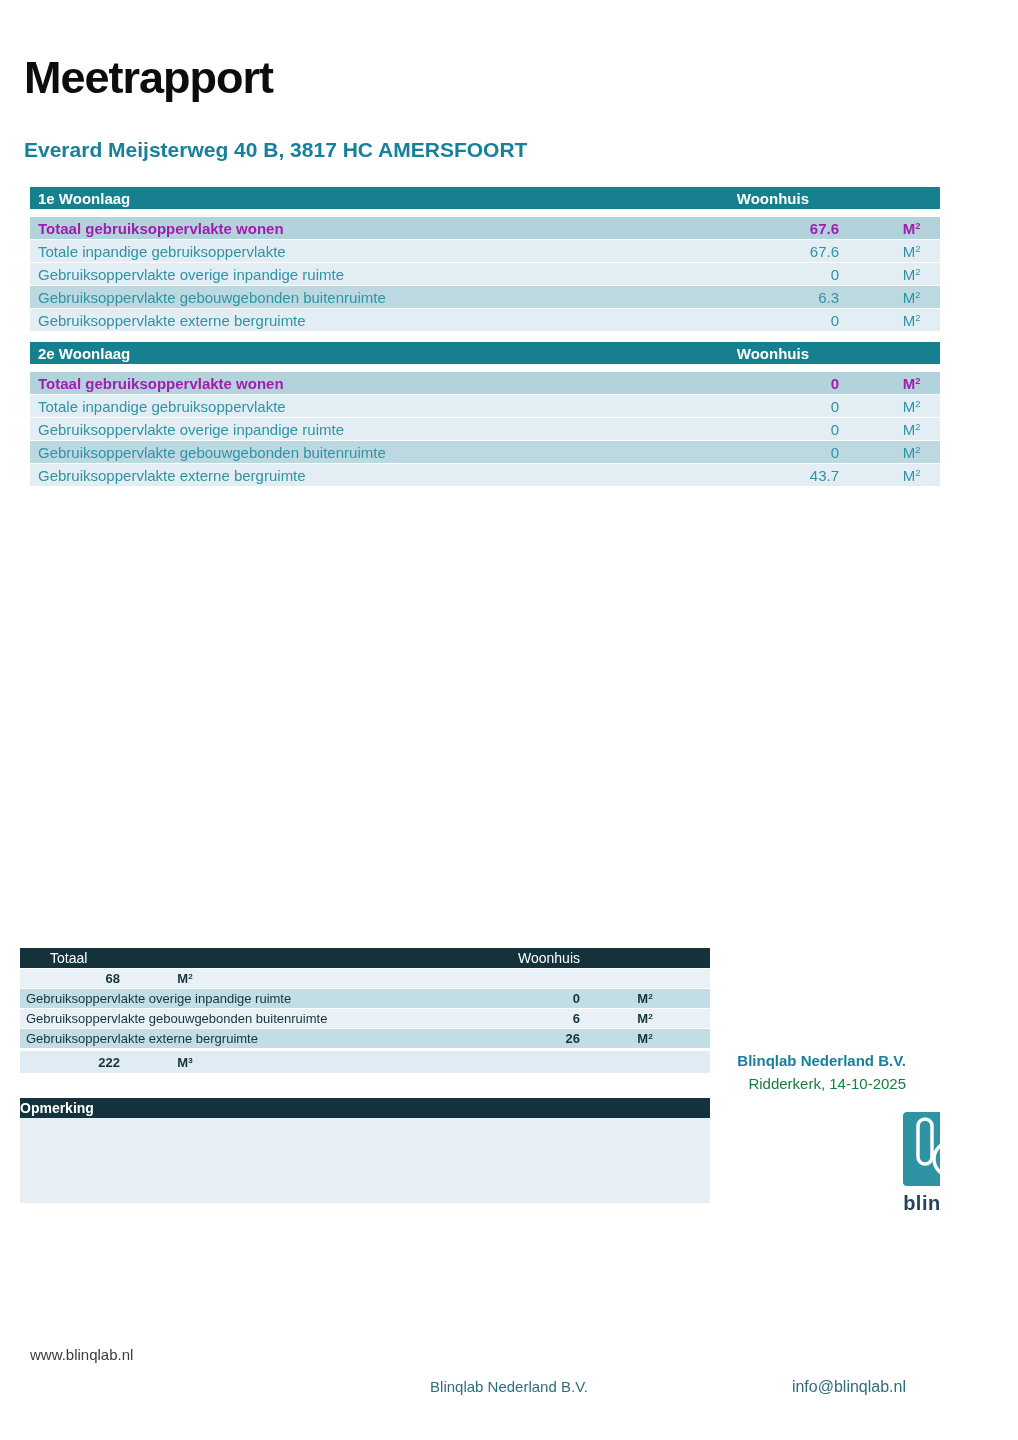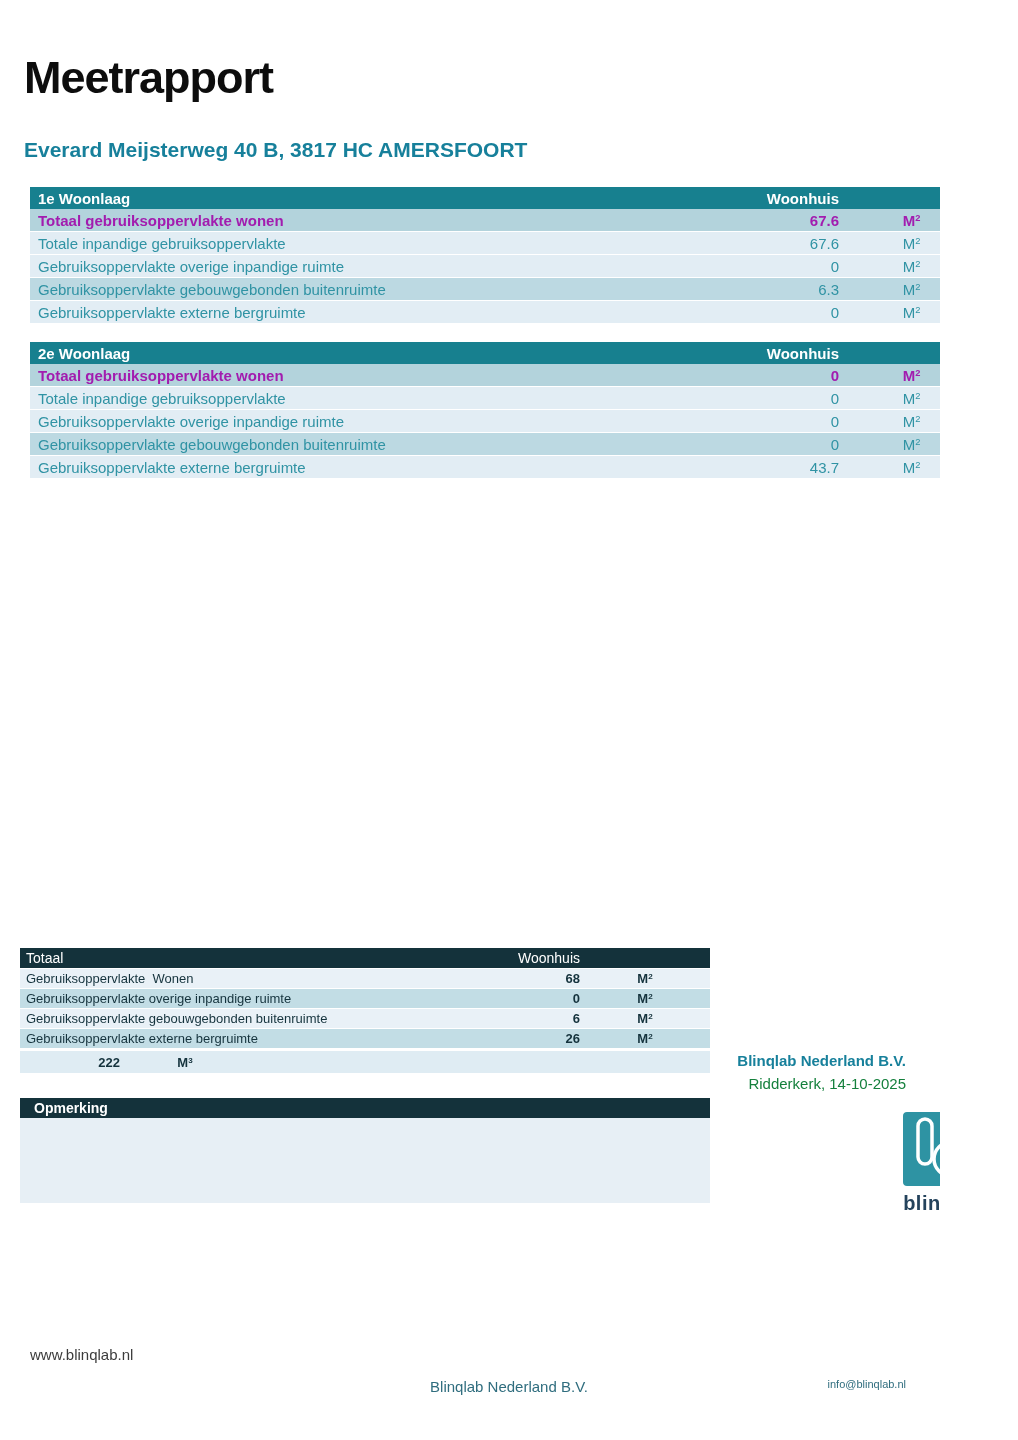--- a/index.html
+++ b/index.html
@@ -8,56 +8,56 @@
   .page { position:relative; width:940px; height:1440px; background:#fff; overflow:hidden; }
 
   .doc-title { position:absolute; left:24px; top:52px; font-size:45px; font-weight:bold; color:#0d0d0d; letter-spacing:-1px; }
   .doc-subtitle { position:absolute; left:24px; top:138px; font-size:21px; font-weight:bold; color:#17809b; }
 
   
   .table { position:absolute; }
   .thead { display:flex; align-items:center; }
   .trow  { display:flex; align-items:center; }
   .big { width:954px; }
-  .big .thead { background:#17808f; color:#fff; font-weight:bold; font-size:15px; height:22px; margin-bottom:0; }
+  .big .thead { background:#17808f; color:#fff; font-weight:bold; font-size:15px; height:22px; margin-bottom:8px;gap:30px; }
   .big .trow  { height:22px; margin-bottom:1px; font-size:15px; }
   .big .c-label { flex:1; padding-left:8px; white-space:pre; }
   .big .c-val   { width:110px; text-align:right; }
   .big .c-unit  { width:145px; text-align:center; }
   .big .r-em    { background:#b3d3dc; color:#a21caf; font-weight:bold; }
   .big .r-light { background:#e2edf4; color:#3093a4; }
   .big .r-med   { background:#bcd9e2; color:#3093a4; }
 
   
   .small { width:690px; }
-  .small .thead { background:#14323b; color:#fff; font-size:14px; height:20px; margin-bottom:1px; }
+  .small .thead { background:#14323b; color:#fff; font-size:14px; height:20px; margin-bottom:1px;padding-left:24px; }
   .small .trow  { height:19px; margin-bottom:1px; font-size:13px; color:#15333d; }
   .small .c-label { flex:1; padding-left:6px; white-space:pre; }
   .small .c-val   { width:100px; text-align:right; font-weight:bold; }
   .small .c-unit  { width:130px; text-align:center; font-weight:bold; }
   .small .r-a { background:#e9f1f7; }
   .small .r-b { background:#c2dde5; }
   .small .r-bruto { background:#dfecf3; margin-top:3px; height:22px; }
 
   sup { font-size:62%; vertical-align:baseline; position:relative; top:-0.45em; }
 
   .opmerking { position:absolute; left:20px; top:1098px; width:690px; }
-  .opmerking .op-head { background:#14323b; color:#fff; font-weight:bold; font-size:14px; height:20px; display:flex; align-items:center; padding-left:14px; }
+  .opmerking .op-head { background:#14323b; color:#fff; font-weight:bold; font-size:14px; height:20px; display:flex; align-items:center; padding-left:0; }
   .opmerking .op-body { background:#e7eff5; height:85px; }
 
   .signature { position:absolute; right:34px; top:1052px; text-align:right; }
   .sig-company { font-size:15px; font-weight:bold; color:#17809b; }
   .sig-place   { font-size:15px; color:#15803d; margin-top:6px; }
 
   .logo { position:absolute; left:903px; top:1112px; width:81px; text-align:center; }
   .logo-word { margin-top:2px; font-size:20px; font-weight:bold; color:#24435c; letter-spacing:0.5px; text-align:center; }
 
   .footer-left   { position:absolute; left:30px;  top:1346px; font-size:15px; color:#3c3c3c; }
   .footer-center { position:absolute; left:0; width:1018px; top:1378px; font-size:15px; color:#2f6d7e; text-align:center; }
-  .footer-right  { position:absolute; right:34px; top:1378px; font-size:11px; color:#2f6d7e; }
+  .footer-right  { position:absolute; right:34px; top:1378px; font-size:16px; color:#2f6d7e; }
 </style>
 </head>
 <body>
 
 <div class="page">
 
   <div class="doc-title">Meetrapport</div>
   <div class="doc-subtitle">Everard Meijsterweg 40 B, 3817 HC AMERSFOORT</div>
 
   <div class="table big" style="left:30px; top:187px;">
@@ -126,21 +126,20 @@
     </div>
   </div>
 
   <div class="table small" style="left:20px; top:948px;">
     <div class="thead">
       <div class="c-label">Totaal</div>
       <div class="c-val" style="font-weight:normal;">Woonhuis</div>
       <div class="c-unit"></div>
     </div>
     <div class="trow r-a">
-      <div class="c-label">Gebruiksoppervlakte  Wonen</div>
       <div class="c-val">68</div>
       <div class="c-unit"><span>M</span><sup>2</sup></div>
     </div>
     <div class="trow r-b">
       <div class="c-label">Gebruiksoppervlakte overige inpandige ruimte</div>
       <div class="c-val">0</div>
       <div class="c-unit"><span>M</span><sup>2</sup></div>
     </div>
     <div class="trow r-a">
       <div class="c-label">Gebruiksoppervlakte gebouwgebonden buitenruimte</div>

